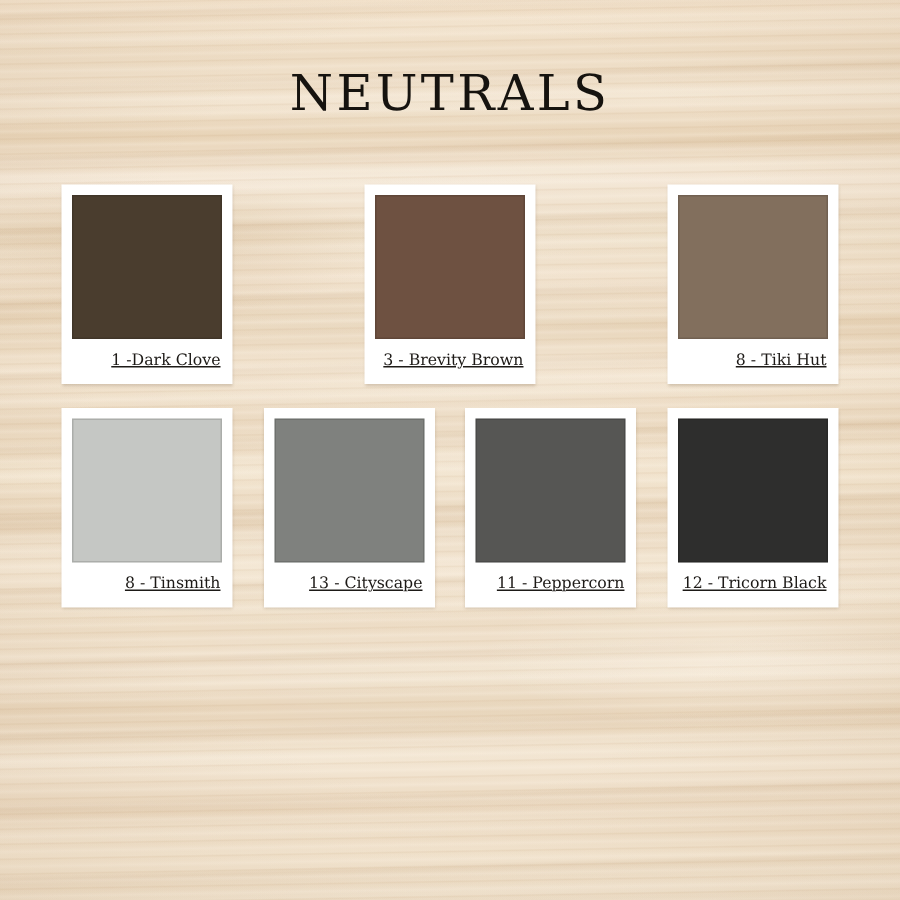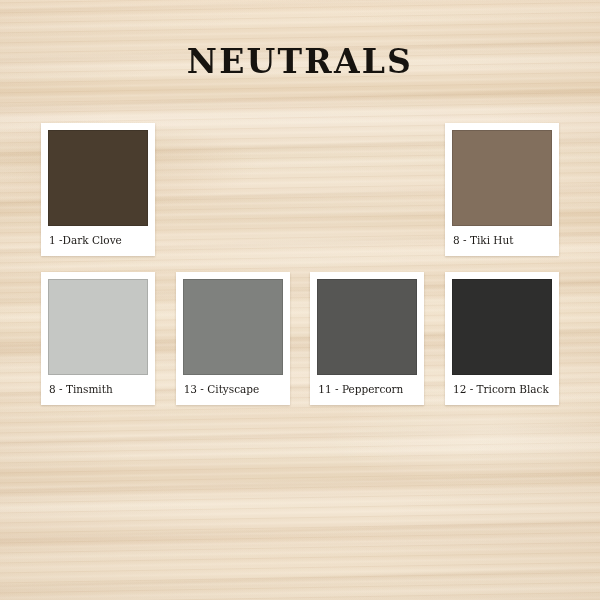--- a/index.html
+++ b/index.html
@@ -87,21 +87,21 @@
     box-sizing: border-box;
   }
 
   .page-title {
     position: absolute;
     top: 42px;
     left: 0;
     width: 600px;
     text-align: center;
     font-family: "DejaVu Serif", serif;
-    font-weight: bold;
+    font-weight: normal;
     font-size: 33px;
     letter-spacing: 2.2px;
     color: #16130f;
   }
 
   .grid {
     position: absolute;
     top: 123px;
     left: 41px;
     width: 518px;
@@ -132,24 +132,25 @@
     height: 96px;
     box-sizing: border-box;
     border: 1px solid rgba(0,0,0,0.13);
   }
 
   .card-label {
     font-family: "DejaVu Serif", serif;
     font-size: 10.5px;
     line-height: 15px;
     color: #1d1a17;
-    text-align: left;
+    text-align: right;
     padding: 7px 1px 8px 1px;
     width: 100%;
     box-sizing: border-box;
+    text-decoration: underline;
   }
 </style>
 </head>
 <body>
 
 <div id="board">
   <div class="wood-base"></div>
   <div class="wood-grain-wide"></div>
   <div class="wood-grain-fine"></div>
   <div class="wood-knot-a"></div>
@@ -160,20 +161,24 @@
     <div class="page-title">NEUTRALS</div>
 
     <div class="grid">
 
       <div class="row">
         <div class="card">
           <div class="chip" style="background-color: rgb(74, 61, 46);"></div>
           <div class="card-label">1 -Dark Clove</div>
         </div>
         <div class="card">
+          <div class="chip" style="background-color: rgb(110, 81, 65);"></div>
+          <div class="card-label">3 - Brevity Brown</div>
+        </div>
+        <div class="card">
           <div class="chip" style="background-color: rgb(130, 111, 93);"></div>
           <div class="card-label">8 - Tiki Hut</div>
         </div>
       </div>
 
 
       <div class="row">
         <div class="card">
           <div class="chip" style="background-color: rgb(197, 199, 196);"></div>
           <div class="card-label">8 - Tinsmith</div>

